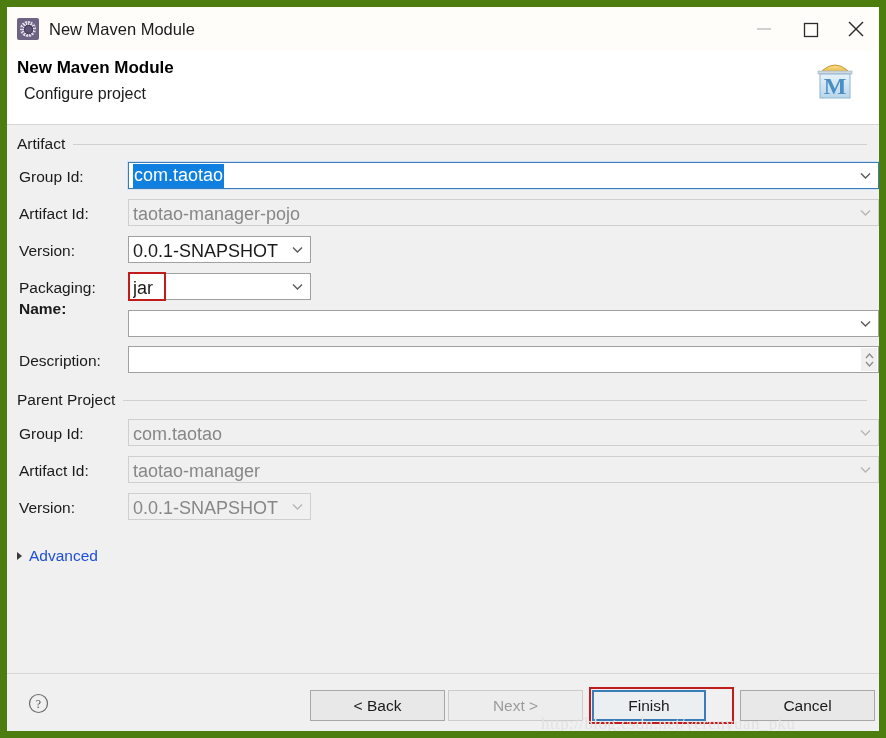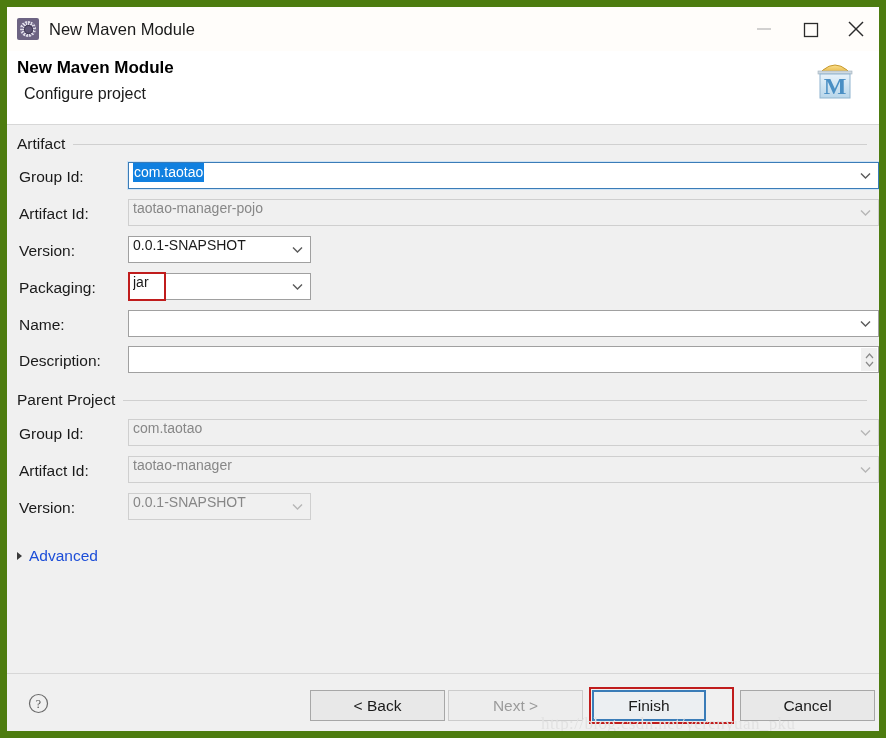--- a/index.html
+++ b/index.html
@@ -158,22 +158,22 @@
   }
 
   
   .field {
     position: absolute;
     box-sizing: border-box;
     height: 27px;
     background: #ffffff;
     border: 1px solid #a0a0a0;
     display: flex;
-    align-items: flex-start;
-    font-size: 14px;
+    align-items: flex-end;
+    font-size: 18px;
     color: #1a1a1a;
     padding-left: 4px;
   }
   .field.focused {
     border: 1px solid #3a7cb8;
     box-shadow: 0 0 0 1px #cfe3f4;
   }
   .field.disabled {
     background: #f0f0f0;
     border: 1px solid #cfcfcf;
@@ -391,21 +391,21 @@
     <div class="field" style="left:121px; top:148px; width:183px;">
       <span class="val">jar</span>
       <span class="caret">
         <svg width="11" height="7" viewBox="0 0 11 7">
             <polyline points="1,1 5.5,5.5 10,1" fill="none" stroke="#5a5a5a" stroke-width="1.4"></polyline>
           </svg>
       </span>
     </div>
     <div class="annot" style="left:121px; top:147px; width:38px; height:29px;"></div>
 
-    <div class="row" style="top:186px;">
+    <div class="row" style="top:170px;font-weight:bold;">
       <span class="lbl">Name:</span>
     </div>
     <div class="field" style="left:121px; top:185px; width:751px;">
       <span class="val"></span>
       <span class="caret">
         <svg width="11" height="7" viewBox="0 0 11 7">
             <polyline points="1,1 5.5,5.5 10,1" fill="none" stroke="#5a5a5a" stroke-width="1.4"></polyline>
           </svg>
       </span>
     </div>

